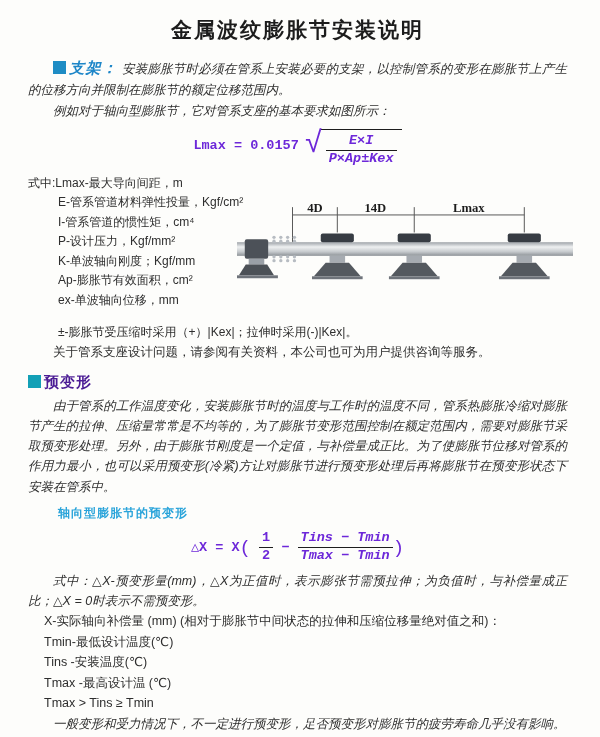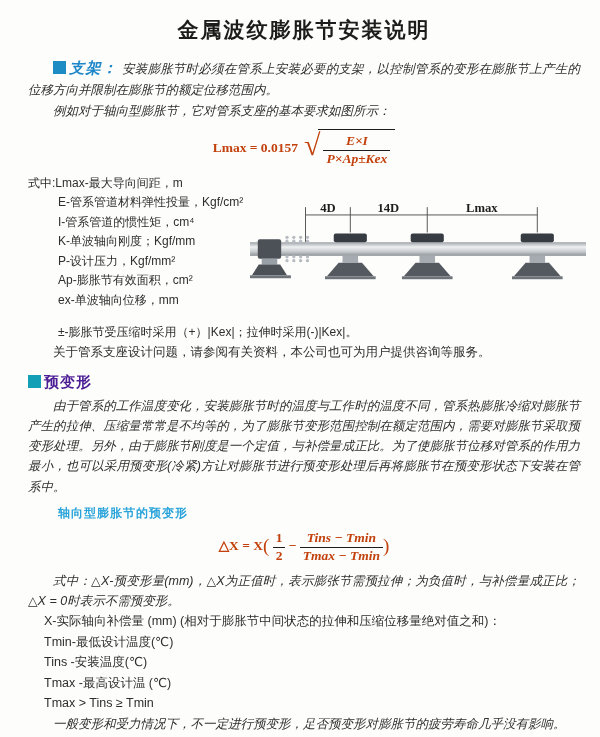--- a/index.html
+++ b/index.html
@@ -2,41 +2,41 @@
 <html><head>
 <meta charset="utf-8">
 <style>
   html,body{margin:0;padding:0;}
   body{
     width:600px;height:737px;overflow:hidden;
     background:#fdfdfb;
     font-family:"Liberation Sans","DejaVu Sans",sans-serif;
     color:#2e2e2e;
   }
-  .page{box-sizing:border-box;width:600px;height:719px;padding:12px 20px 0 28px;}
+  .page{box-sizing:border-box;width:600px;height:719px;padding:12px 33px 0 28px;}
   .title{
     text-align:center;font-size:21px;font-weight:bold;color:#1c1c1c;
     letter-spacing:2px;margin:4px 0 12px 0;
   }
   .p{margin:0;line-height:1.62;text-align:justify;font-size:12.5px;color:#2e2e2e;}
   .indent{text-indent:2em;font-style:italic;}
   .sq{
     display:inline-block;width:13px;height:13px;background:#1e8cc4;
     vertical-align:-1px;margin-right:3px;
   }
   .sq.teal{background:#13a0b6;}
   .sec-title{font-size:15px;font-weight:bold;color:#1d86c8;letter-spacing:1px;margin-right:4px;}
   .sec-head{font-size:15px;font-weight:bold;color:#4c1d95;letter-spacing:1px;margin:10px 0 4px 0;}
   .sub-head{font-size:12px;font-weight:bold;color:#2aa4da;letter-spacing:1px;margin:8px 0 4px 0;}
   .sub-head.axial{margin-left:30px;}
   
   .formula{
     text-align:center;margin:8px 0 6px 0;
-    font-family:Liberation Serif, serif;
-    font-weight:bold;font-size:13.5px;color:#c2410c;
+    font-family:Liberation Mono, monospace;
+    font-weight:bold;font-size:13.5px;color:#6d28d9;
   }
   .fr{display:inline-flex;flex-direction:column;text-align:center;vertical-align:middle;line-height:1.25;}
   .fr .n{border-bottom:1.2px solid #1d1d1d;padding:0 3px;}
   .fr .d{padding:0 3px;}
   .it{font-style:italic;}
   .sqrt{display:inline-flex;align-items:flex-start;margin-left:6px;}
   .sqrt .rad{font-size:30px;line-height:0.85;font-weight:400;margin-right:-2px;transform:translateY(3px);}
   .sqrt .bod{border-top:1.5px solid #1d1d1d;padding:3px 5px 0 5px;}
   .paren{font-size:19px;vertical-align:-2px;font-weight:400;}
   
@@ -69,22 +69,22 @@
             <span class="d">P×Ap±Kex</span>
           </span></span>
       </span>
   </div>
 
   <div class="defs-row">
     <div class="defs">
       <div class="def-line">式中:Lmax-最大导向间距，m</div>
       <div class="def-line sub">E-管系管道材料弹性投量，Kgf/cm²</div>
       <div class="def-line sub">I-管系管道的惯性矩，cm⁴</div>
+      <div class="def-line sub">P-设计压力，Kgf/mm²</div>
       <div class="def-line sub">K-单波轴向刚度；Kgf/mm</div>
-      <div class="def-line sub">P-设计压力，Kgf/mm²</div>
       <div class="def-line sub">Ap-膨胀节有效面积，cm²</div>
       <div class="def-line sub">ex-单波轴向位移，mm</div>
     </div>
 
     <svg class="diagram" width="336" height="104" viewBox="0 0 345 104">
       <defs>
         <linearGradient id="pipeG" x1="0" y1="0" x2="0" y2="1">
           <stop offset="0" stop-color="#9ea3a8"></stop>
           <stop offset="0.35" stop-color="#eef0f1"></stop>
           <stop offset="0.7" stop-color="#c6cacd"></stop>

